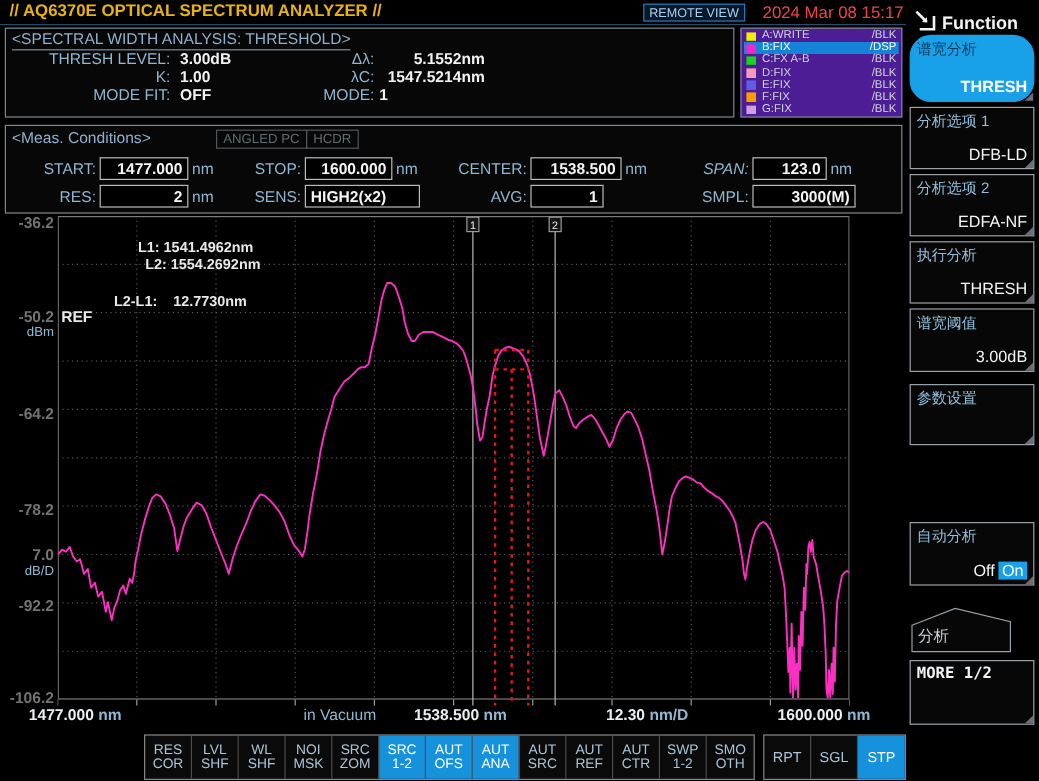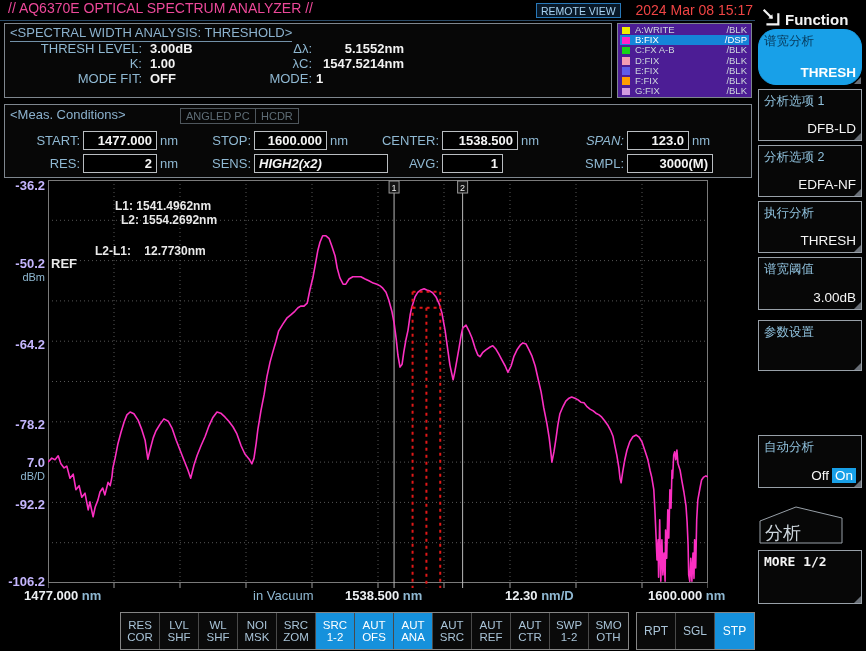--- a/index.html
+++ b/index.html
@@ -6,21 +6,21 @@
   html,body { background:#000; }
   .app {
     position:relative; width:866px; height:651px; background:#000;
     font-family:"Liberation Sans", sans-serif; overflow:hidden; color:#e8e8e8;
   }
   .lbl  { color:#8fb8d2; }
   .val  { color:#f2f2f2; font-weight:bold; }
 
   
   .titlebar { position:absolute; left:0; top:0; width:755px; height:21px; border-bottom:1px solid #2a4a66; }
-  .app-title { position:absolute; left:8px; top:0; font-size:14px; font-weight:normal; color:#ec4899; }
+  .app-title { position:absolute; left:8px; top:0; font-size:14px; font-weight:bold; color:#eab308; }
   .remote-badge { position:absolute; left:536px; top:3px; font-size:10.5px; color:#a8d2f0;
     border:1px solid #2878b8; background:#081categ828; padding:0 4px; height:15px; line-height:14px; background:#081828;}
   .datetime { position:absolute; right:113px; top:2px; font-size:14px; font-weight:normal; color:#ef4444; }
 
   
   .analysis-panel { position:absolute; left:4px; top:23px; width:608px; height:75px; border:1px solid #7e868e; background:#070707; }
   .ap-title { position:absolute; left:5px; top:1px; font-size:13px; color:#8cb2ce; border-bottom:1px solid #7391a8; padding-bottom:1px; }
   .ap-row { position:absolute; height:14px; font-size:13px; }
   .ap-lab-l { position:absolute; left:8px;  width:129px; text-align:right; }
   .ap-val-l { position:absolute; left:145px; }
@@ -45,21 +45,21 @@
   .mfield { position:absolute; height:20px; display:flex; align-items:center; font-size:13px; }
   .mlabel { text-align:right; margin-right:3px; }
   .mbox { height:19px; background:#000; border:1px solid #b9bdc1; color:#f5f5f5; font-weight:bold;
           text-align:right; padding:0 4px; line-height:17px; }
   .mbox.left { text-align:left; }
   .munit { margin-left:3px; color:#8fb8d2; }
 
   
   .chart { position:absolute; left:0; top:178px; width:755px; height:430px; }
   #plot-svg { position:absolute; left:48px; top:2px; }
-  .ytick { position:absolute; width:45px; text-align:right; font-size:13px; font-weight:bold; color:#c4b5fd; }
+  .ytick { position:absolute; width:45px; text-align:right; font-size:13px; font-weight:bold; color:#737373; }
   .yunit { position:absolute; width:45px; text-align:right; font-size:11px; color:#8fb8d2; }
   .ref-label { position:absolute; left:51px; font-size:13px; font-weight:bold; color:#e9e9e9; }
   .ann { position:absolute; font-size:12px; font-weight:bold; color:#e9e9e9; white-space:pre; }
   .xlab { position:absolute; top:410px; font-size:13px; font-weight:bold; color:#eceff2; white-space:nowrap; }
   .xlab .u { color:#8fb8d2; }
   .xlab.blue { color:#8fb8d2; font-weight:normal; }
 
   
   .tb-group { position:absolute; top:612px; height:38px; border:1px solid #858585; display:flex; background:#0a0a0a; }
   .tb-btn { width:39px; height:100%; border-right:1px solid #4a4a4a; color:#a9c4d8;
@@ -77,21 +77,21 @@
   .sb-btn::after { content:""; position:absolute; right:0; bottom:0; width:0; height:0;
     border-left:7px solid transparent; border-bottom:7px solid #6a7078; }
   .sb-btn.active { background:#18a0e8; border-color:#18a0e8; }
   .sb-btn.active .sb-lab { color:#073a5c; }
   .sb-btn.active .sb-val { color:#fff; font-weight:bold; }
   .sb-btn.dimmed { border-color:#5a6066; }
   .sb-btn.dimmed .sb-lab { color:#5a6a74; }
   .sb-btn.dimmed .sb-val { color:#8a98a2; }
   .on-chip { background:#18a0e8; color:#fff; padding:0 3px; margin-left:3px; }
   .sb-tab { position:absolute; left:2px; width:104px; }
-  .sb-tab .sb-lab { position:absolute; left:7px; top:16px; font-size:18px; color:#cdd6dd; }
+  .sb-tab .sb-lab { position:absolute; left:7px; top:16px; font-size:13px; color:#cdd6dd; }
   .sb-more { font-family:"DejaVu Sans Mono", monospace; font-size:13px; color:#f5f5f5; font-weight:bold;
     position:absolute; left:5px; top:3px; }
 </style>
 </head>
 <body>
 
 <div class="app">
 
   <div class="titlebar">
     <div class="app-title">// AQ6370E OPTICAL SPECTRUM ANALYZER //</div>
@@ -184,21 +184,21 @@
       <span class="mbox" style="width:62px;">123.0</span>
       <span class="munit">nm</span>
     </div>
     <div class="mfield" style="left:20px; top:48px;">
       <span class="mlabel lbl" style="width:55px;">RES:</span>
       <span class="mbox" style="width:74px;">2</span>
       <span class="munit">nm</span>
     </div>
     <div class="mfield" style="left:178px; top:48px;">
       <span class="mlabel lbl" style="width:68px;">SENS:</span>
-      <span class="mbox left" style="width:134px;font-style:italic;">HIGH2(x2)</span>
+      <span class="mbox left" style="width:96px;">HIGH2(x2)</span>
     </div>
     <div class="mfield" style="left:368px; top:48px;">
       <span class="mlabel lbl" style="width:66px;">AVG:</span>
       <span class="mbox" style="width:61px;">1</span>
     </div>
     <div class="mfield" style="left:558px; top:48px;">
       <span class="mlabel lbl" style="width:61px;">SMPL:</span>
       <span class="mbox" style="width:86px;">3000(M)</span>
     </div>
   </div>

